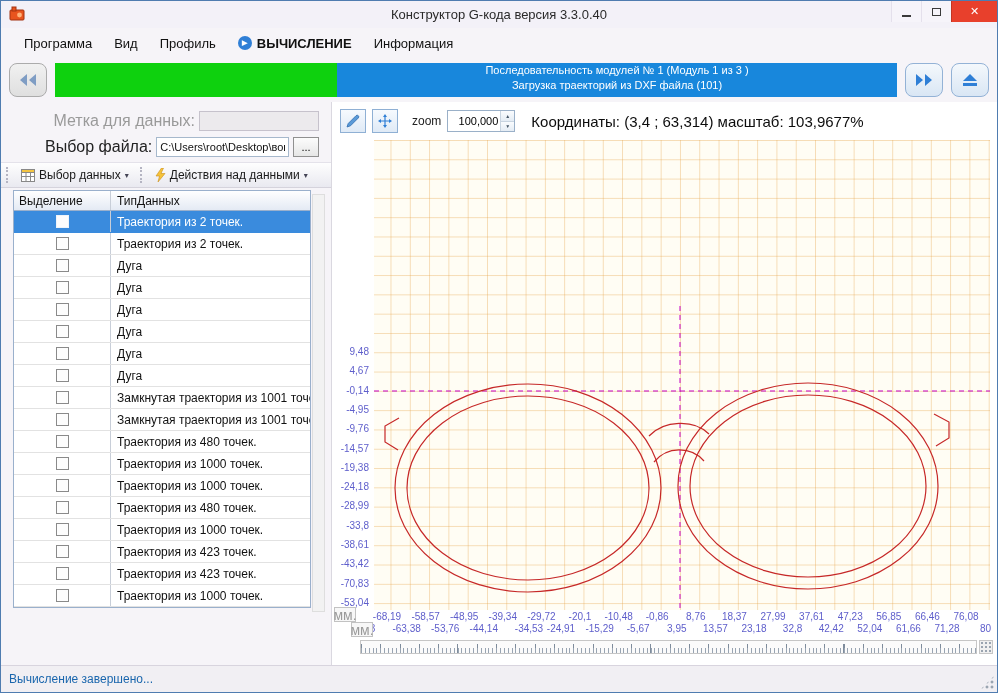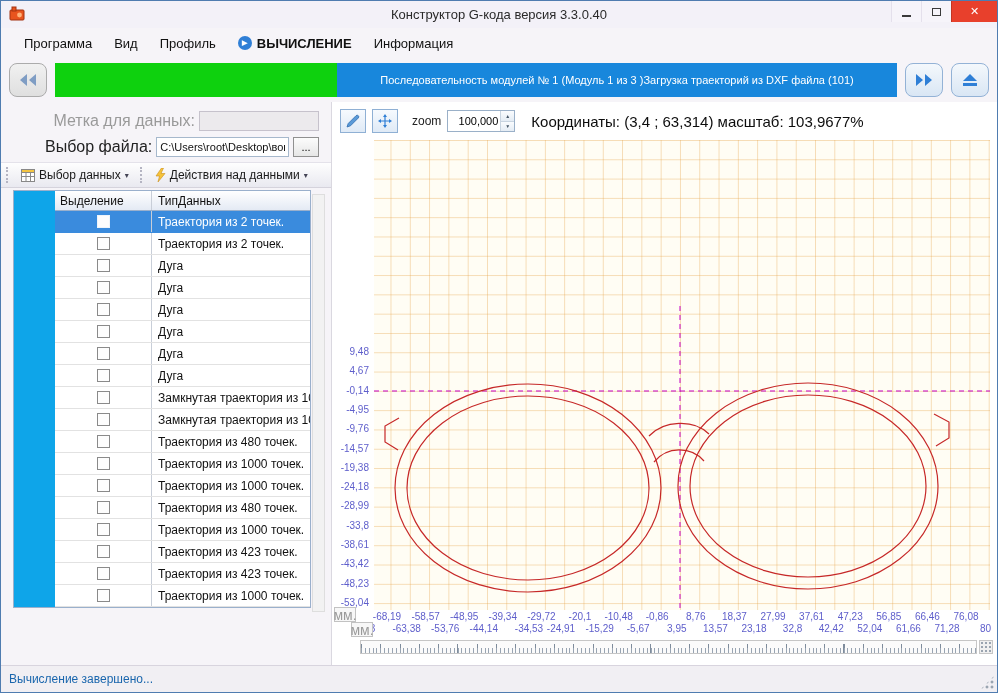--- a/index.html
+++ b/index.html
@@ -21,42 +21,42 @@
   .menu-item { padding: 4px 11px; font-size: 13px; color: #111; display: flex; align-items: center; gap: 5px; white-space: nowrap; }
   .menu-item.strong { font-weight: bold; }
   .play-badge { width: 14px; height: 14px; border-radius: 50%; background: #2f7fd6; color: #fff; font-size: 7px; display: flex; align-items: center; justify-content: center; }
 
   
   .progress-row { height: 44px; display: flex; align-items: center; padding: 0 8px; gap: 8px; background: #f6f4f8; flex: none; }
   .nav-btn { width: 38px; height: 34px; border-radius: 8px; border: 1px solid #93b2d6; background: linear-gradient(#f4f8fc, #d9e6f4); display: flex; align-items: center; justify-content: center; padding: 0; flex: none; }
   .nav-btn.muted { border-color: #ababab; background: linear-gradient(#f1f1f1, #dfdfdf); }
   .progress-bar { flex: 1; height: 34px; display: flex; overflow: hidden; }
   .p-green { width: 33.5%; background: #0ed10e; }
-  .p-blue { flex: 1; background: #1887dc; color: #fff; font-size: 11px; line-height: 15px; display: flex; flex-direction: row; align-items: center; justify-content: center; text-align: center; white-space: nowrap; }
+  .p-blue { flex: 1; background: #1887dc; color: #fff; font-size: 11px; line-height: 15px; display: flex; flex-direction: column; align-items: center; justify-content: flex-start; text-align: center; white-space: nowrap; }
 
   
   .content { flex: 1; display: flex; background: #f6f4f8; min-height: 0; }
   .left-panel { width: 330px; position: relative; padding-top: 8px; flex: none; }
   .form-row { display: flex; align-items: center; margin-bottom: 4px; padding-right: 12px; gap: 4px; height: 22px; }
   .form-row label { font-size: 16px; color: #222; white-space: nowrap; }
   .form-row label.dim { color: #9a9a9a; }
   .r1 { justify-content: flex-end; }
   .r1 .txt { width: 120px; }
   .r2 { padding-left: 44px; }
   .r2 .txt { flex: 1; min-width: 0; }
   .txt { height: 20px; border: 1px solid #a6b8cc; background: #fff; font-size: 11px; padding: 9px 3px; font-family: inherit; color: #111; }
   .txt.disabled { background: #eceaed; border-color: #c6c2cc; }
   .browse { width: 26px; height: 20px; border: 1px solid #909090; background: linear-gradient(#fcfcfc, #e6e6e6); font-size: 11px; line-height: 1; flex: none; }
 
   .panel-toolbar { height: 26px; margin-top: 4px; display: flex; align-items: center; background: linear-gradient(#fefefe, #e9e9f0); border-top: 1px solid #e4e2ea; border-bottom: 1px solid #d5d3dc; padding-left: 2px; gap: 2px; }
   .grip { width: 4px; height: 16px; border-left: 2px dotted #b4b4c2; margin: 0 3px; }
   .tb-btn { display: flex; align-items: center; gap: 4px; font-size: 12px; color: #1a1a1a; padding: 3px 6px; white-space: nowrap; }
   .tb-btn .arrow { font-size: 8px; color: #445; }
 
-  .data-table { margin: 2px 0 0 12px; width: 298px; border: 1px solid #9ab0cc; background: #0ea5e9; padding-left: 41px; }
+  .data-table { margin: 2px 0 0 12px; width: 298px; border: 1px solid #9ab0cc; background: #0ea5e9; }
   .thead { display: flex; height: 20px; background: linear-gradient(#ffffff, #e4eaf4); border-bottom: 1px solid #9ab0cc; font-size: 12px; color: #111; }
   .tcell { display: flex; align-items: center; }
   .c1 { width: 97px; border-right: 1px solid #c8ced8; padding-left: 5px; flex: none; }
   .c2 { flex: 1; padding-left: 6px; min-width: 0; overflow: hidden; white-space: nowrap; }
   .trow { display: flex; height: 22px; border-bottom: 1px solid #e2e2e2; background: #fff; font-size: 12px; color: #111; }
   .trow .c1 { justify-content: center; padding-left: 0; }
   .trow.selected { background: #3a8bdd; color: #fff; border-bottom-color: #3a8bdd; }
   .checkbox { width: 13px; height: 13px; border: 1px solid #8a8a8a; background: #fdfdfd; display: inline-block; }
   .trow.selected .checkbox { border-color: #eef4fa; }
   .v-scrollbar { position: absolute; left: 311px; top: 92px; width: 13px; height: 418px; background: #f2f2f2; border: 1px solid #dedede; }
@@ -351,21 +351,21 @@
           <span class="ylab" style="top: 244.6px;">-0,14</span>
           <span class="ylab" style="top: 263.9px;">-4,95</span>
           <span class="ylab" style="top: 283.2px;">-9,76</span>
           <span class="ylab" style="top: 302.5px;">-14,57</span>
           <span class="ylab" style="top: 321.8px;">-19,38</span>
           <span class="ylab" style="top: 341.1px;">-24,18</span>
           <span class="ylab" style="top: 360.4px;">-28,99</span>
           <span class="ylab" style="top: 379.7px;">-33,8</span>
           <span class="ylab" style="top: 399px;">-38,61</span>
           <span class="ylab" style="top: 418.3px;">-43,42</span>
-          <span class="ylab" style="top: 437.6px;">-48,23</span>
+          <span class="ylab" style="top: 437.6px;">-70,83</span>
           <span class="ylab" style="top: 456.9px;">-53,04</span>
         </div>
 
       <div class="grid-area">
         <svg class="draw-svg" viewBox="0 0 616 470" preserveAspectRatio="none">
           <line x1="306" y1="166" x2="306" y2="470" stroke="#c400c4" stroke-width="1" stroke-dasharray="5 4"></line>
           <line x1="0" y1="251" x2="616" y2="251" stroke="#c400c4" stroke-width="1" stroke-dasharray="5 4"></line>
           <g fill="none" stroke="#c62828" stroke-width="1.2">
             <ellipse cx="154" cy="348" rx="133" ry="104"></ellipse>
             <ellipse cx="154" cy="348" rx="121" ry="92"></ellipse>

